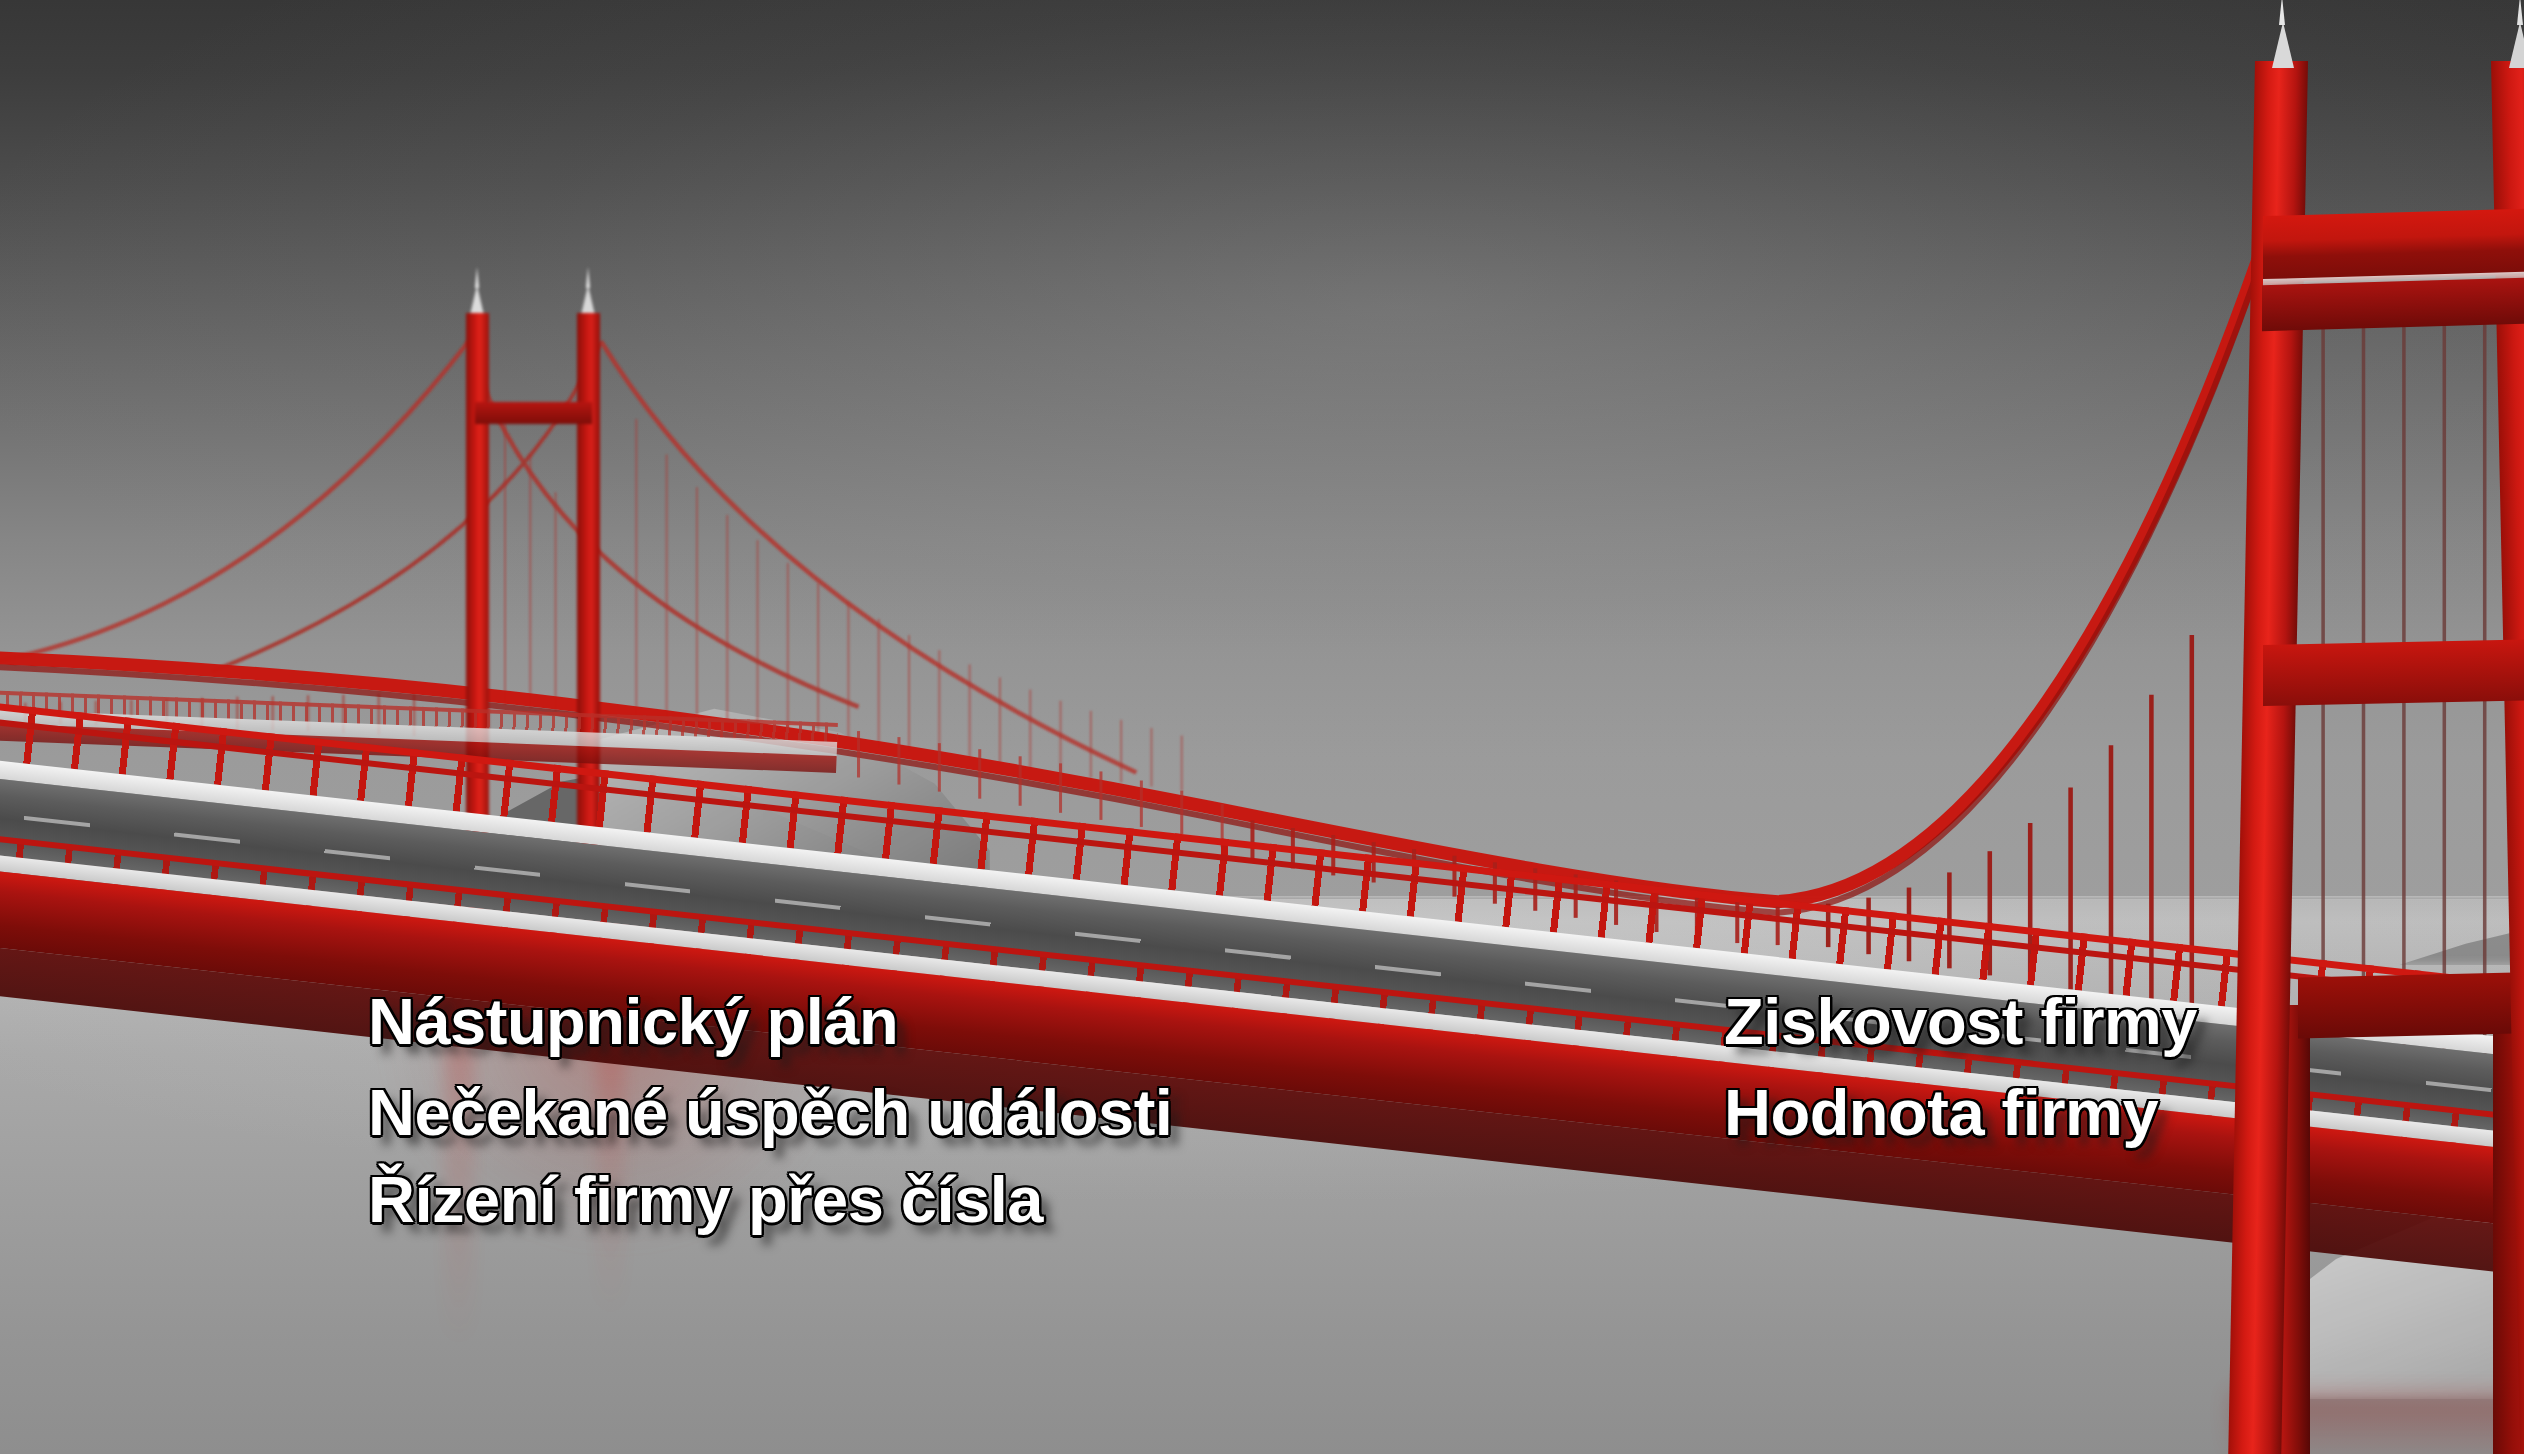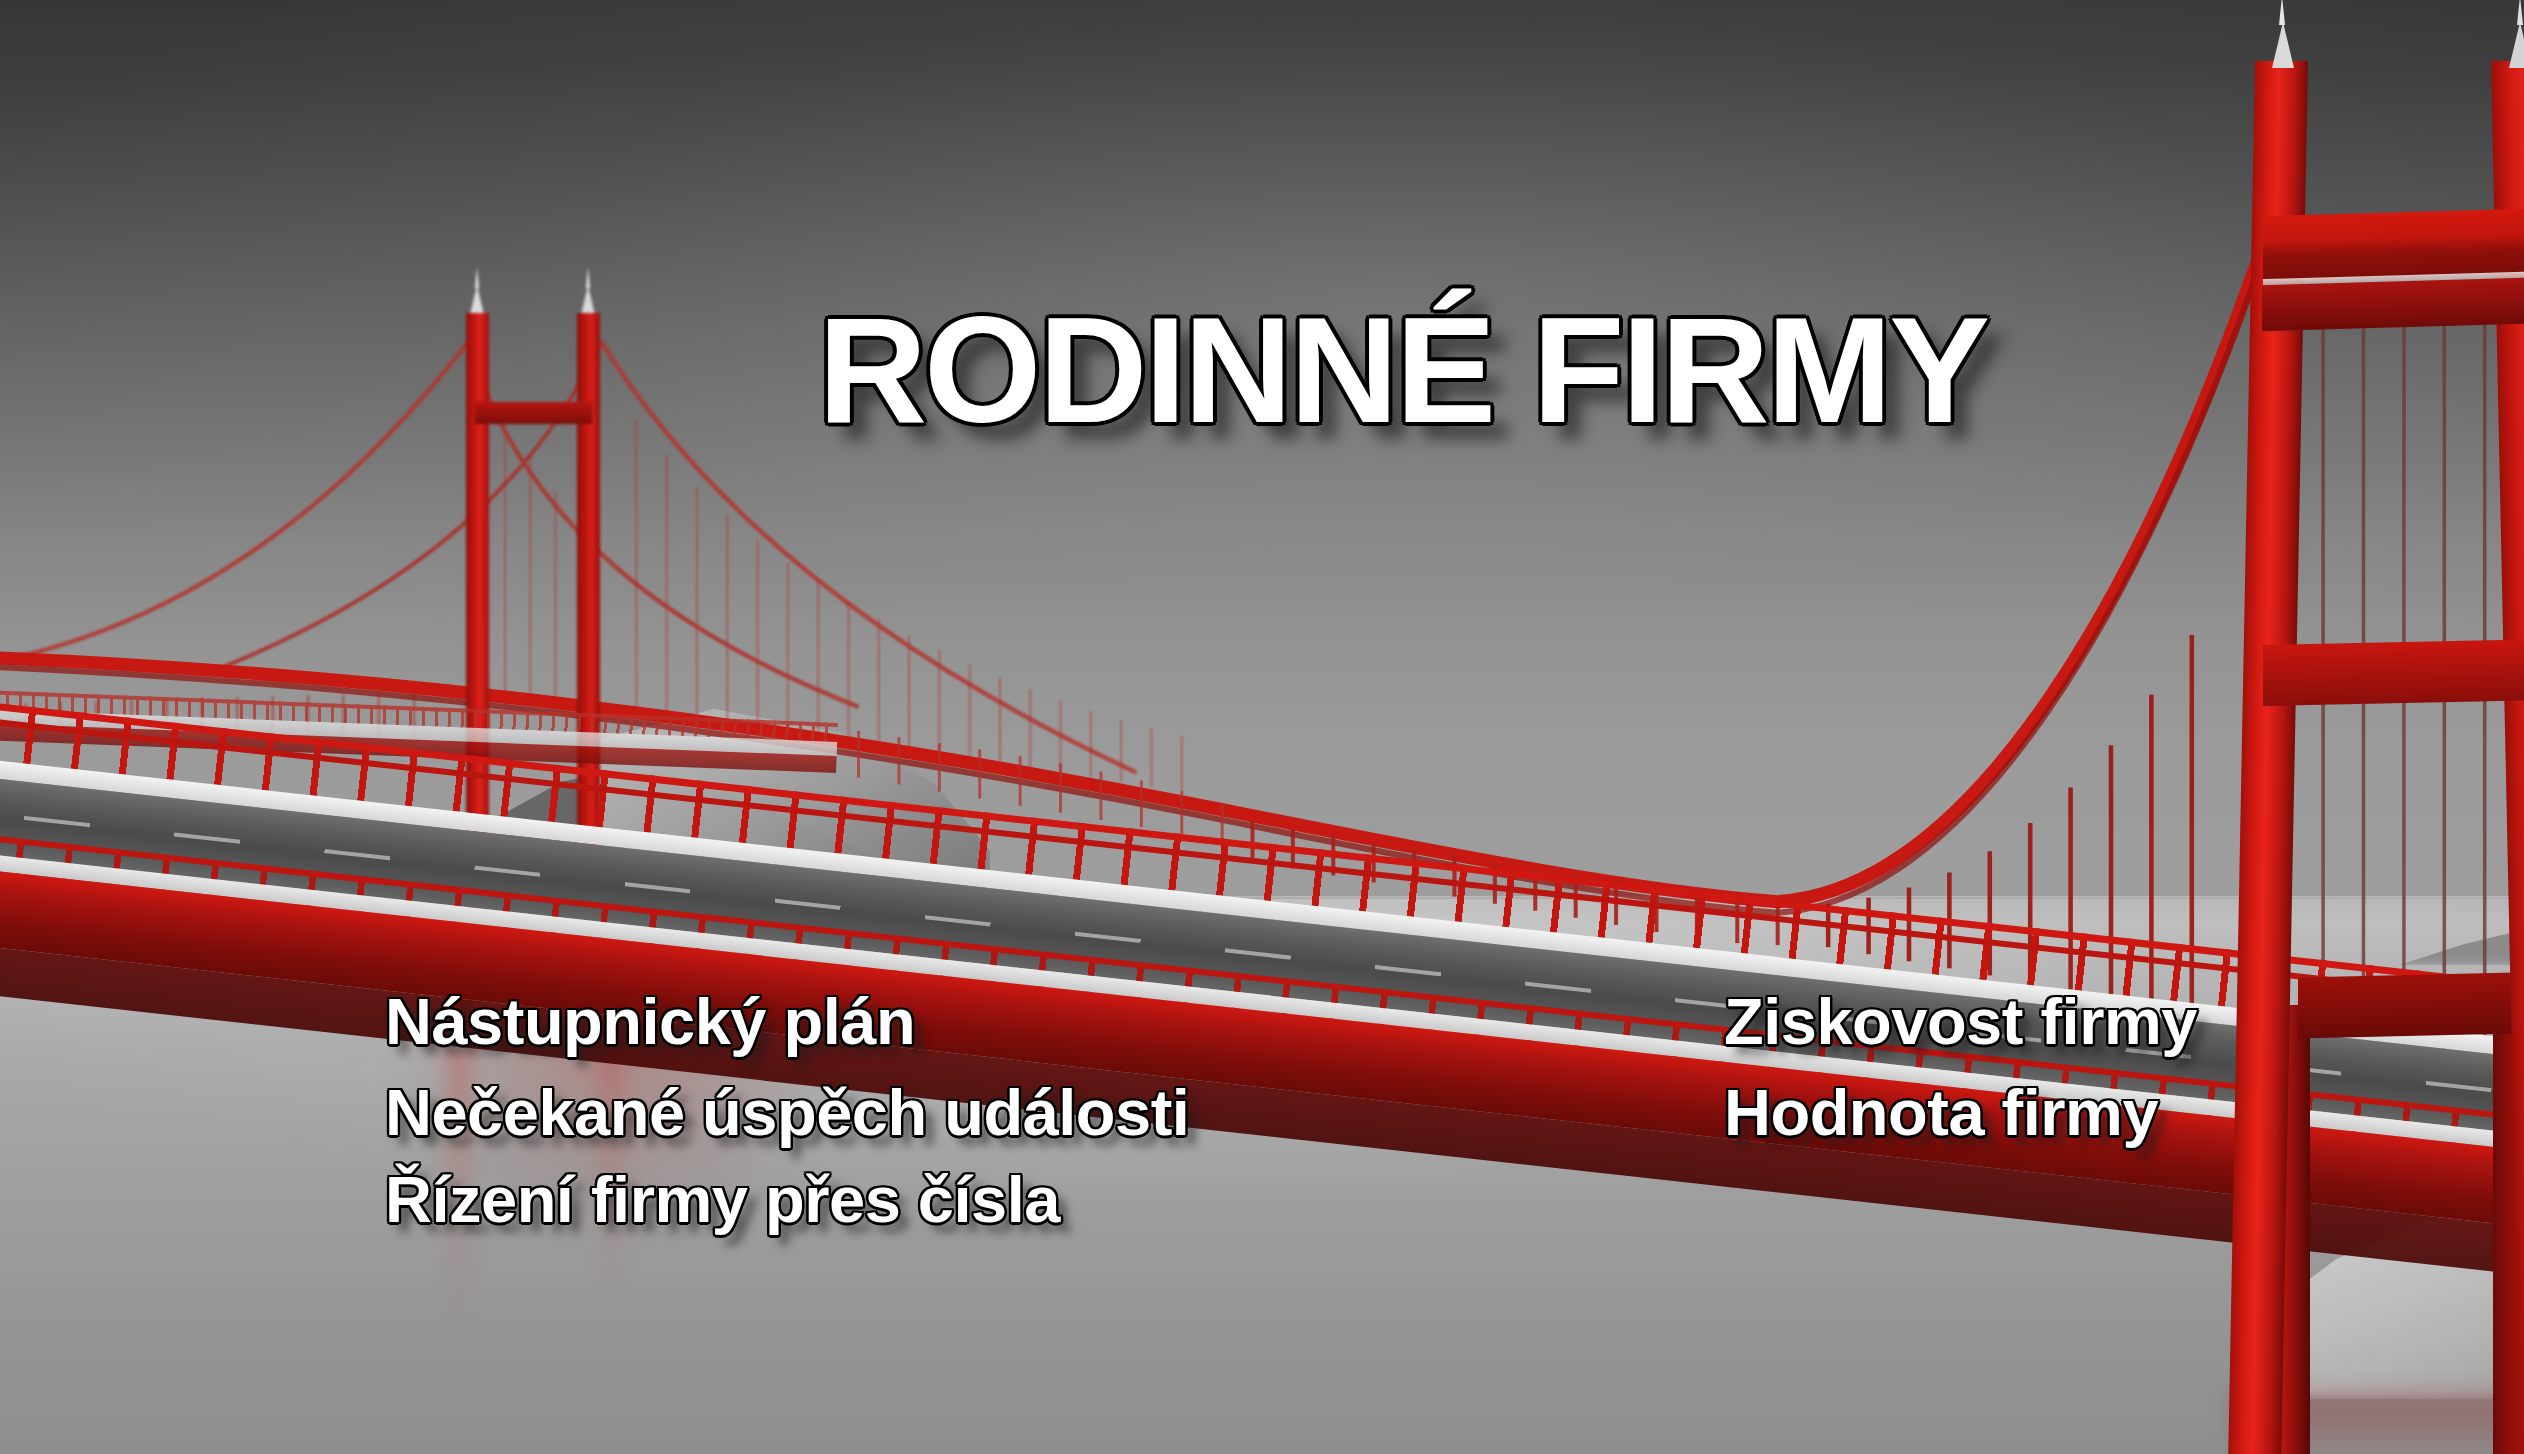--- a/index.html
+++ b/index.html
@@ -318,21 +318,21 @@
       13px 13px 12px rgba(25,25,25,.6);
   }
   .bullet{
     font-size:65px;
     letter-spacing:-0.5px;
     text-shadow:
       -2.5px 0 0 #000, 2.5px 0 0 #000, 0 -2.5px 0 #000, 0 2.5px 0 #000,
       -2px -2px 0 #000, 2px -2px 0 #000, -2px 2px 0 #000, 2px 2px 0 #000,
       10px 10px 10px rgba(25,25,25,.55);
   }
-  .col-left  { left:368px;margin-left:17px; }
+  .col-left  { left:368px; }
   .col-right { left:1724px; }
   .row-1 { top:984px; }
   .row-2 { top:1075px; }
   .row-3 { top:1162px; }
 </style>
 </head>
 <body>
 
 <div id="stage">
 
@@ -525,21 +525,20 @@
     <div class="crossbeam cb-mid"></div>
     <div class="crossbeam cb-top"></div>
     <div class="cb-top-edge"></div>
     <div class="crossbeam cb-top-b"></div>
     <div class="spire spire-l"></div>
     <div class="spire-l-tip"></div>
     <div class="spire spire-r"></div>
     <div class="spire-r-tip"></div>
   </div>
 
-  <div class="txt" id="title">RODINNÉ FIRMY</div>
 
 
   <div class="txt bullet col-left row-1">Nástupnický plán</div>
   <div class="txt bullet col-left row-2">Nečekané úspěch události</div>
   <div class="txt bullet col-left row-3">Řízení firmy přes čísla</div>
 
   <div class="txt bullet col-right row-1">Ziskovost firmy</div>
   <div class="txt bullet col-right row-2">Hodnota firmy</div>
 
 </div>

